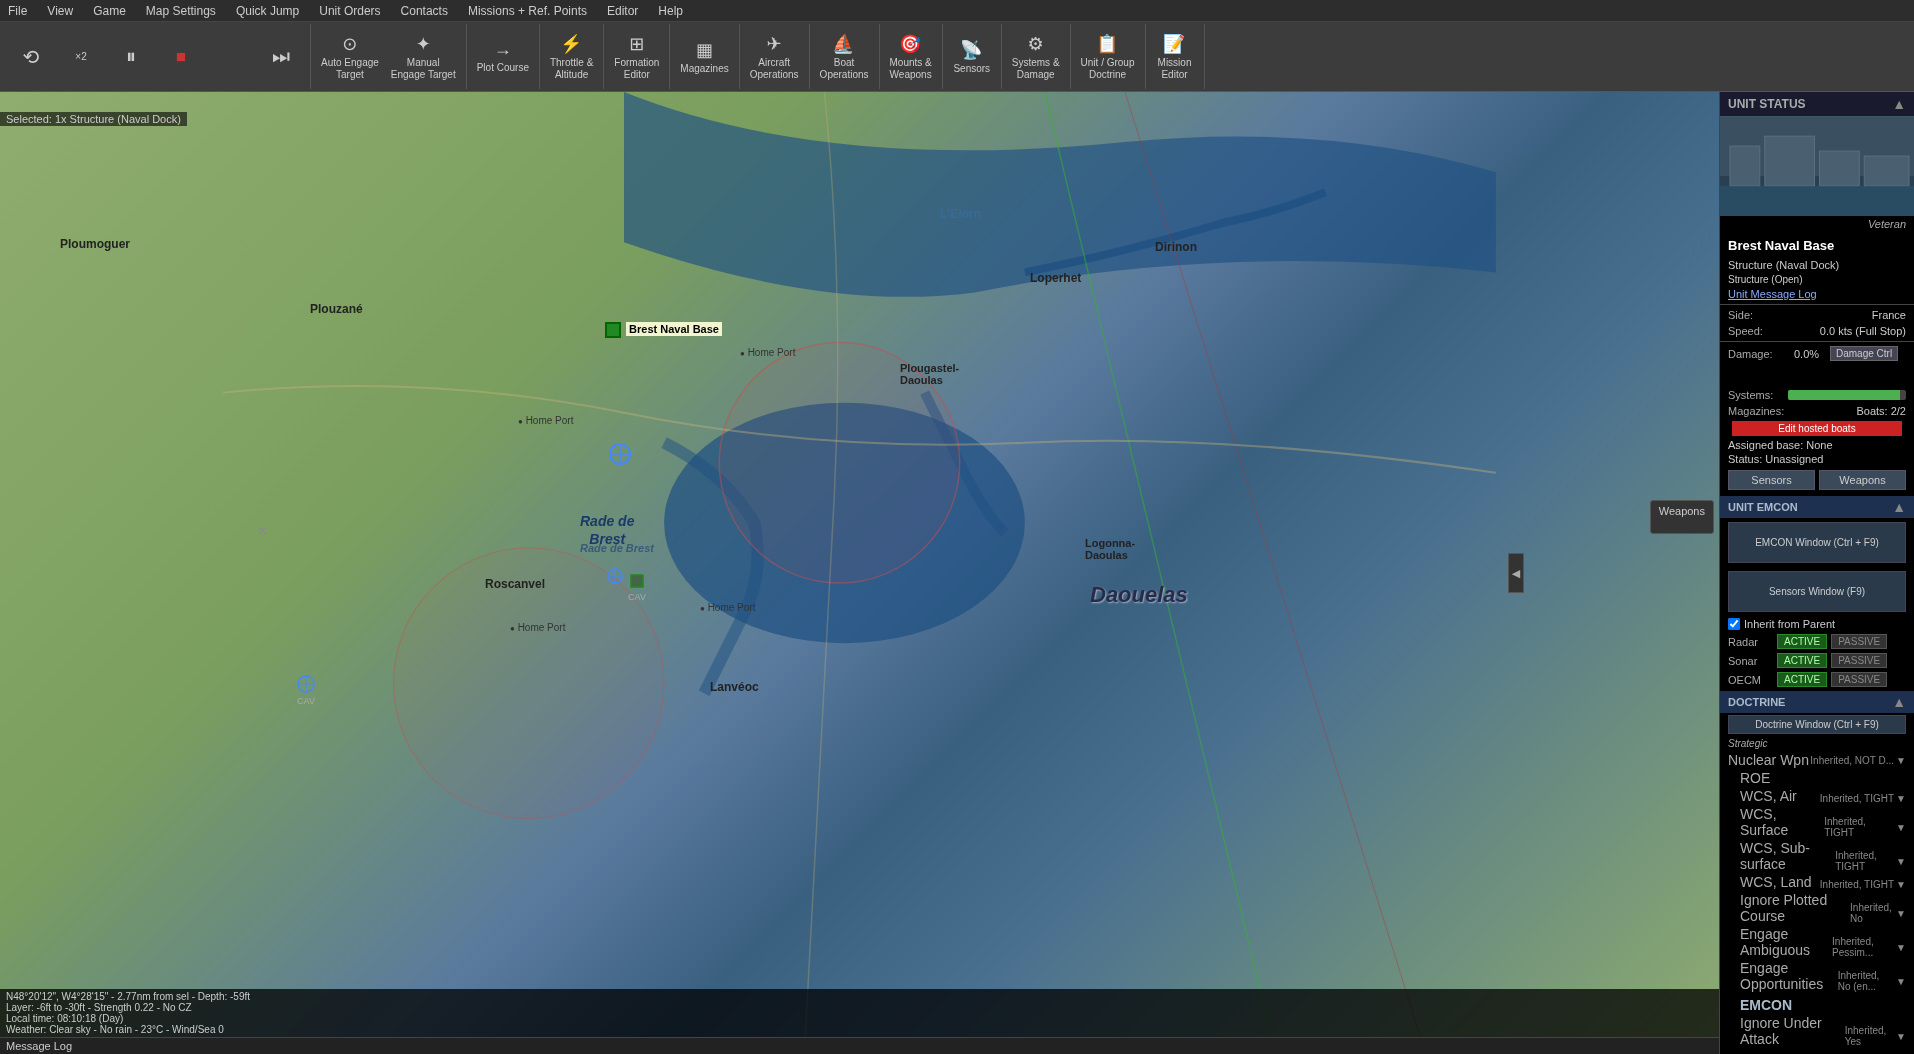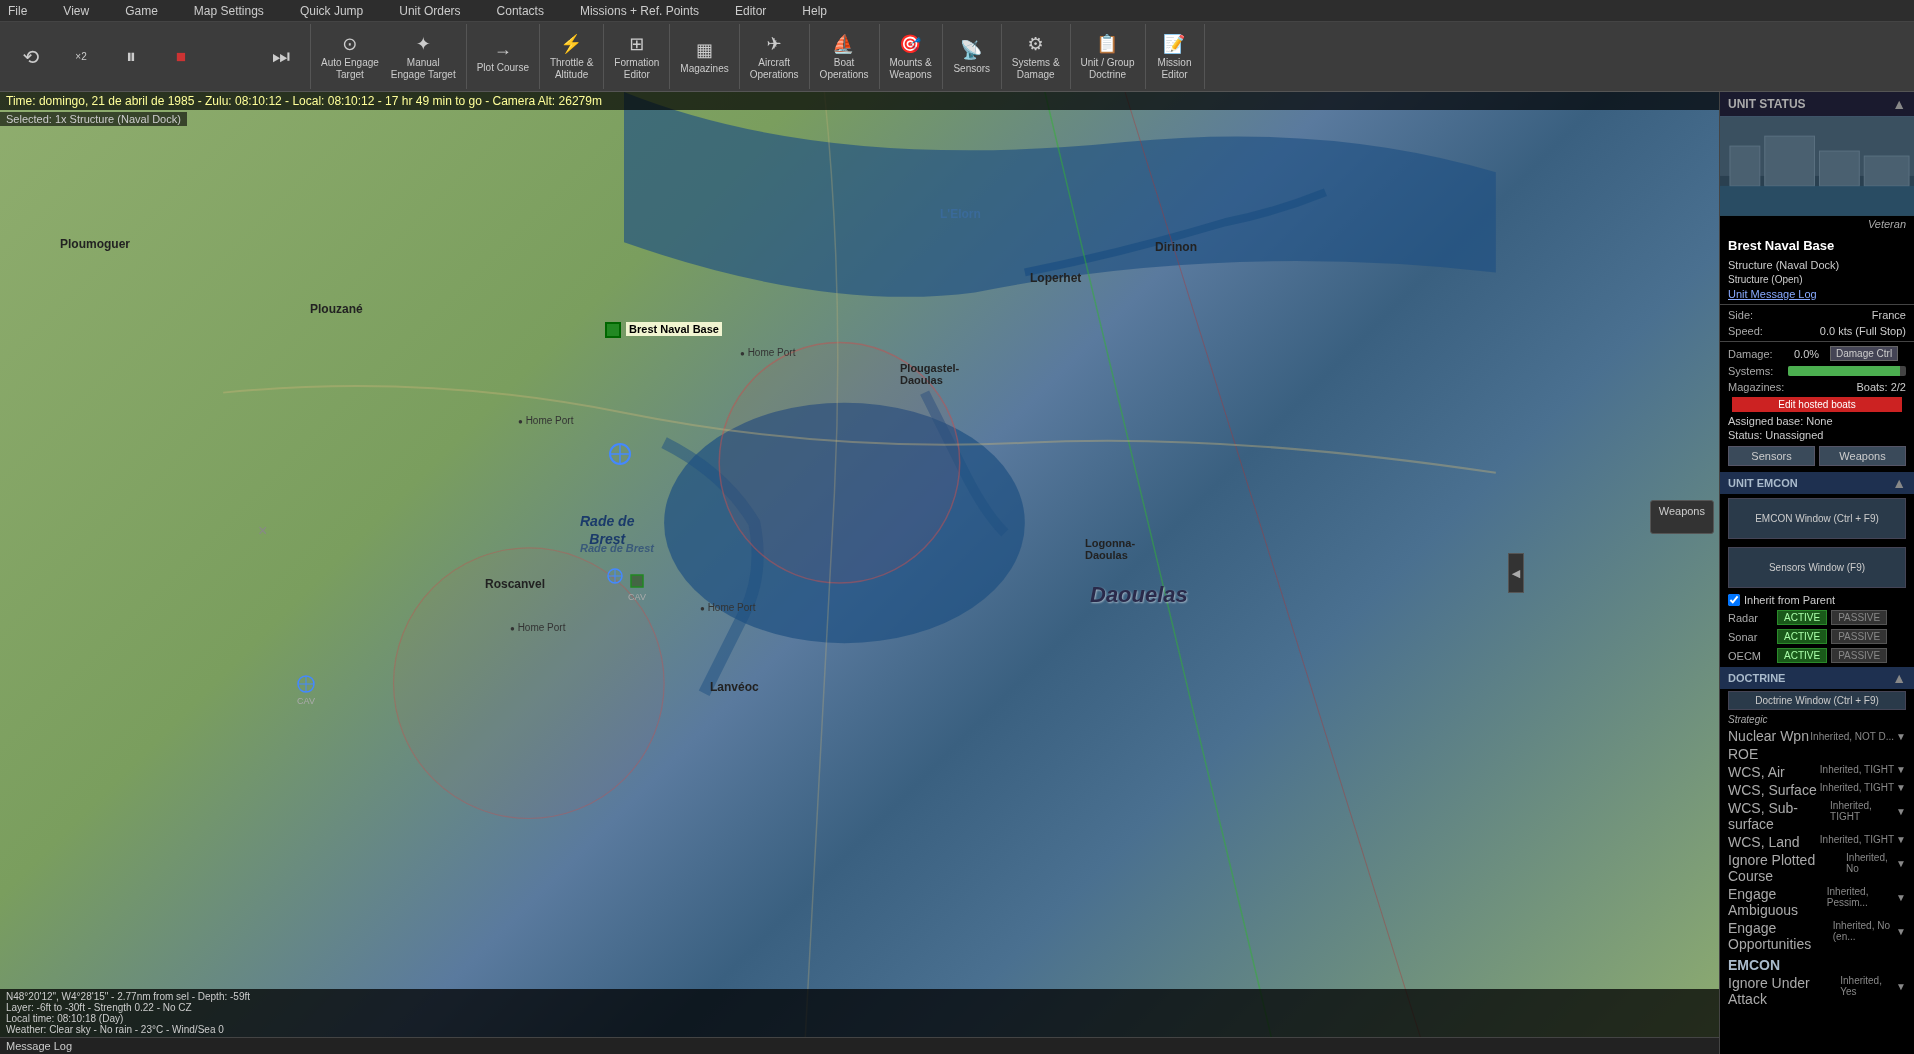--- a/index.html
+++ b/index.html
@@ -1,19 +1,19 @@
 <!DOCTYPE html>
 <html><head>
   <meta charset="utf-8">
   <style>
     * { box-sizing: border-box; margin: 0; padding: 0; }
     body { font-family: Arial, sans-serif; font-size: 11px; background: #1a1a1a; color: #ddd; width: 1914px; height: 1054px; overflow: hidden; display: flex; flex-direction: column; }
 
     
-    #menu-bar { background: #2d2d2d; border-bottom: 1px solid #444; display: flex; align-items: center; padding: 2px 4px; gap: 28px; height: 22px; }
+    #menu-bar { background: #2d2d2d; border-bottom: 1px solid #444; display: flex; align-items: center; padding: 2px 4px; gap: 12px; height: 22px; }
     #menu-bar span { color: #ccc; cursor: pointer; font-size: 12px; padding: 1px 4px; }
 
     
     #toolbar { background: #3c3c3c; border-bottom: 1px solid #555; display: flex; align-items: center; padding: 2px; height: 70px; }
     .toolbar-group { display: flex; align-items: center; border-right: 1px solid #555; padding: 0 4px; height: 100%; }
     .toolbar-btn { display: flex; flex-direction: column; align-items: center; justify-content: center; padding: 3px 6px; cursor: pointer; color: #ccc; font-size: 10px; min-width: 50px; text-align: center; border-radius: 3px; }
     .toolbar-btn .icon { font-size: 18px; margin-bottom: 2px; }
     .toolbar-btn .label { line-height: 1.2; }
 
     
@@ -51,21 +51,21 @@
     
     .info-row { display: flex; justify-content: space-between; align-items: center; padding: 2px 8px; }
     .info-label { color: #aaa; font-size: 11px; }
     .info-value { color: #ccc; font-size: 11px; }
     
     .damage-row { display: flex; align-items: center; gap: 6px; padding: 2px 8px; }
     .damage-label { color: #aaa; font-size: 11px; width: 60px; }
     .damage-value { color: #ccc; font-size: 11px; width: 30px; }
     .damage-btn { background: #445; border: 1px solid #666; color: #ccc; font-size: 10px; padding: 1px 5px; cursor: pointer; }
     
-    .systems-row { display: flex; align-items: center; padding: 2px 8px; }
+    .systems-row { display: flex; align-items: center; padding: 2px 8px; margin-top: 24px; }
     .systems-bar-bg { flex: 1; background: #444; height: 10px; border-radius: 2px; overflow: hidden; }
     .systems-bar-fill { height: 100%; background: #4CAF50; }
     
     .magazines-row { display: flex; align-items: center; justify-content: space-between; padding: 2px 8px; }
     
     .edit-hosted-boats { background: #cc2222; color: #fff; border: none; padding: 2px 6px; font-size: 10px; cursor: pointer; margin: 2px 12px; }
     
     .assigned-row { padding: 1px 8px; color: #ccc; font-size: 11px; }
     
     .sensors-weapons-row { display: flex; gap: 4px; padding: 4px 8px; }
@@ -84,21 +84,21 @@
     
     .sensor-row { display: flex; align-items: center; padding: 2px 8px; gap: 4px; }
     .sensor-name { color: #aaa; font-size: 11px; width: 45px; }
     .active-btn { background: #1a5a1a; border: 1px solid #2a8a2a; color: #aaffaa; font-size: 10px; padding: 1px 6px; cursor: pointer; }
     .passive-btn { background: #333; border: 1px solid #555; color: #888; font-size: 10px; padding: 1px 6px; cursor: pointer; }
     
     
     .doctrine-btn { background: #2a3a4a; border: 1px solid #445; color: #ccc; font-size: 10px; padding: 3px; cursor: pointer; text-align: center; }
     .doctrine-btn-wrapper { padding: 2px 8px; }
     
-    .doctrine-row { display: flex; align-items: flex-start; justify-content: space-between; padding: 1px 8px; }
+    .doctrine-row { display: flex; align-items: flex-end; justify-content: space-between; padding: 1px 8px; margin-left: 12px; }
     .doctrine-label { color: #aaa; font-size: 14px; }
     .doctrine-value { color: #888; font-size: 10px; display: flex; align-items: center; gap: 2px; }
     
     .strategic-label { padding: 2px 8px; color: #aaa; font-size: 10px; font-style: italic; }
     .nuclear-row { display: flex; align-items: center; justify-content: space-between; padding: 1px 8px; }
     
     
     .map-label { position: absolute; color: #222; font-size: 12px; font-weight: bold; pointer-events: none; }
     .map-label-water { position: absolute; color: #1a3a6a; font-size: 14px; font-weight: bold; font-style: italic; pointer-events: none; text-align: center; }
     .home-port-marker { position: absolute; color: #333; font-size: 10px; pointer-events: none; }
@@ -262,23 +262,20 @@
       <circle cx="615" cy="370" r="120" fill="rgba(200,80,80,0.08)" stroke="rgba(200,80,80,0.5)" stroke-width="1.5"></circle>
       <circle cx="305" cy="590" r="135" fill="rgba(200,80,80,0.06)" stroke="rgba(200,80,80,0.4)" stroke-width="1.2"></circle>
 
       <line x1="820" y1="0" x2="1050" y2="960" stroke="rgba(50,180,50,0.5)" stroke-width="1.5"></line>
       <line x1="900" y1="0" x2="1200" y2="960" stroke="rgba(180,50,50,0.4)" stroke-width="1"></line>
 
       <path d="M0,300 Q200,280 400,320 Q600,360 800,350 Q1000,340 1270,380" stroke="rgba(200,180,120,0.4)" stroke-width="2" fill="none"></path>
       <path d="M600,0 Q620,200 610,400 Q600,600 580,960" stroke="rgba(200,180,120,0.3)" stroke-width="1.5" fill="none"></path>
     </svg>
 
-    <div id="status-bar">
-      <span>Time: domingo, 21 de abril de 1985 - Zulu: 08:10:12 - Local: 08:10:12 - 17 hr 49 min to go -  Camera Alt: 26279m</span>
-    </div>
     <div id="selection-bar">
       <span>Selected:</span>
       <span> </span>
       <span>1x Structure (Naval Dock)</span>
     </div>
 
     <span class="map-label" style="left:60px;top:145px">Ploumoguer</span>
     <span class="map-label" style="left:310px;top:210px">Plouzané</span>
     <span class="map-label" style="left:485px;top:485px">Roscanvel</span>
     <span class="map-label" style="left:1030px;top:179px">Loperhet</span>

